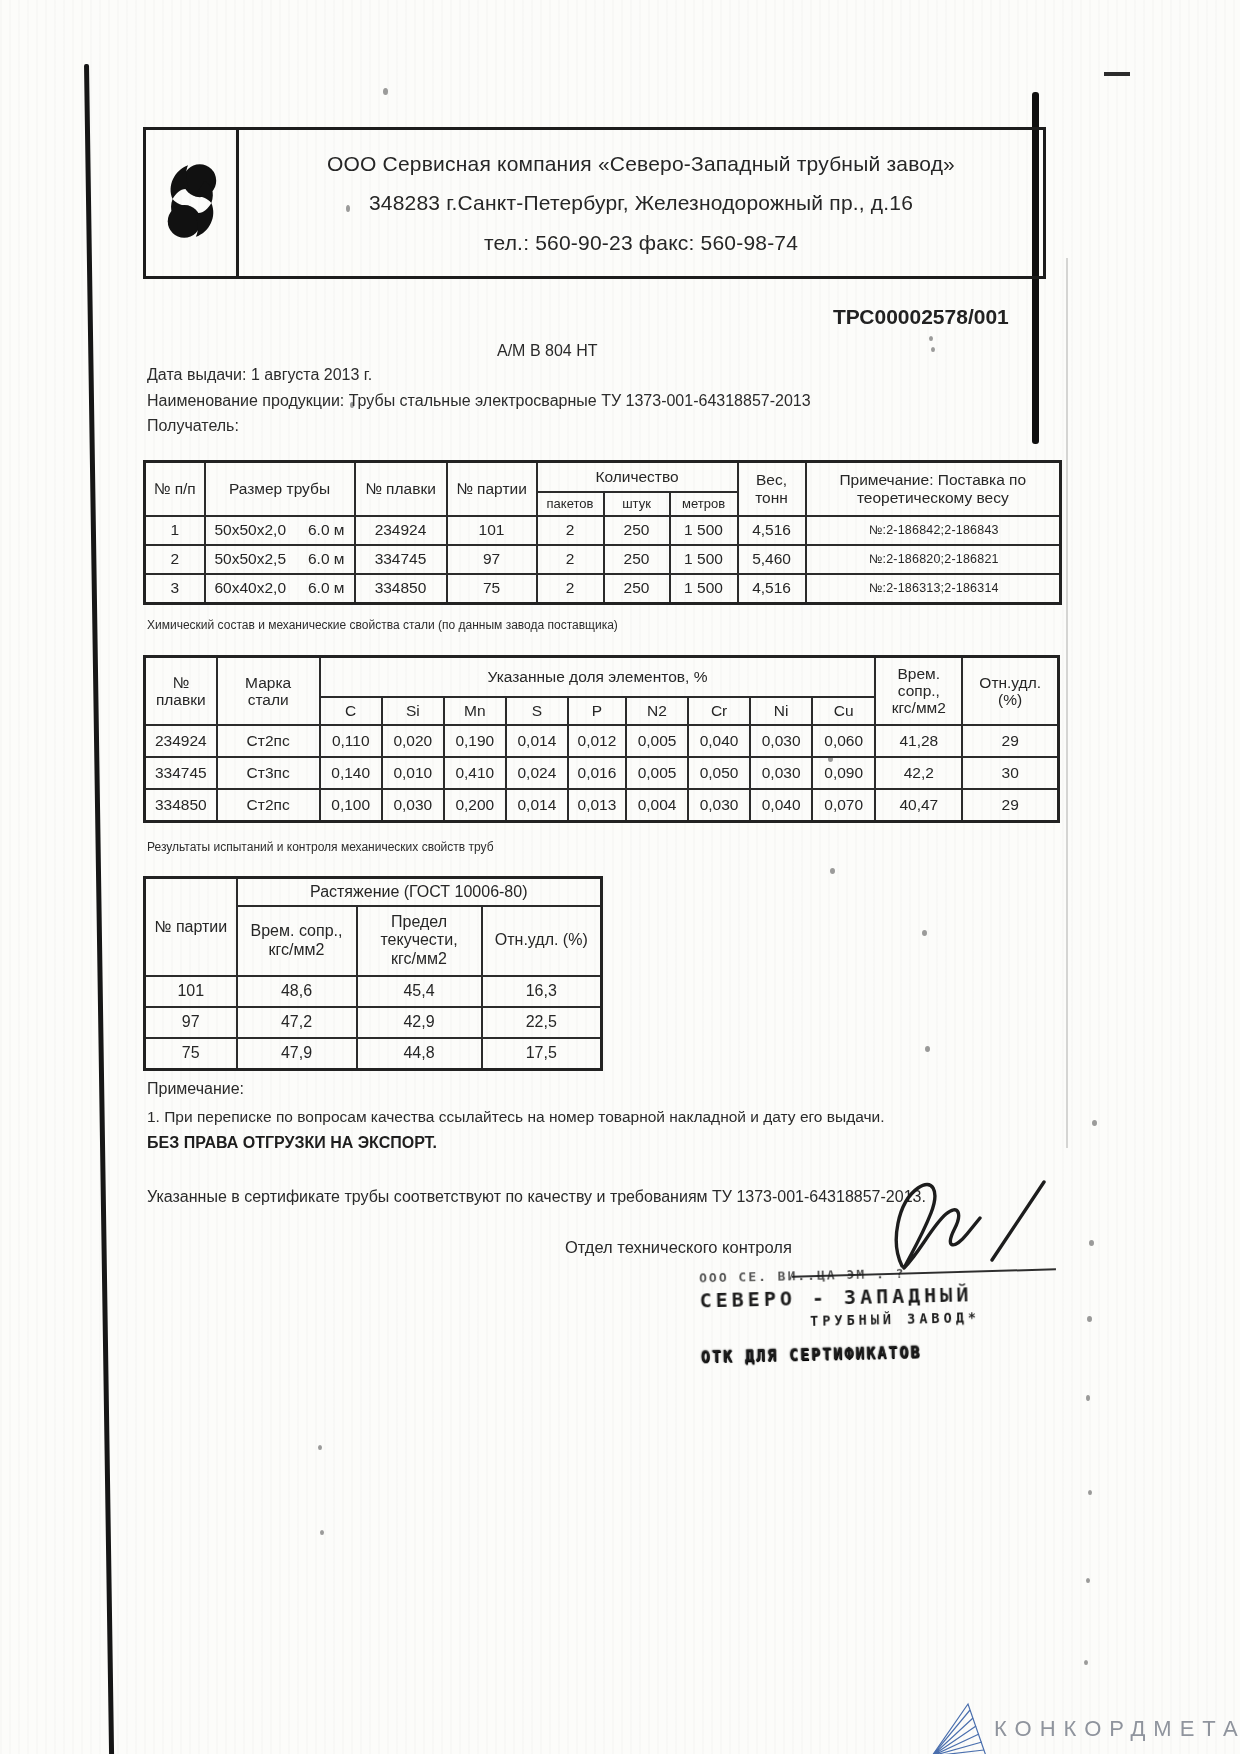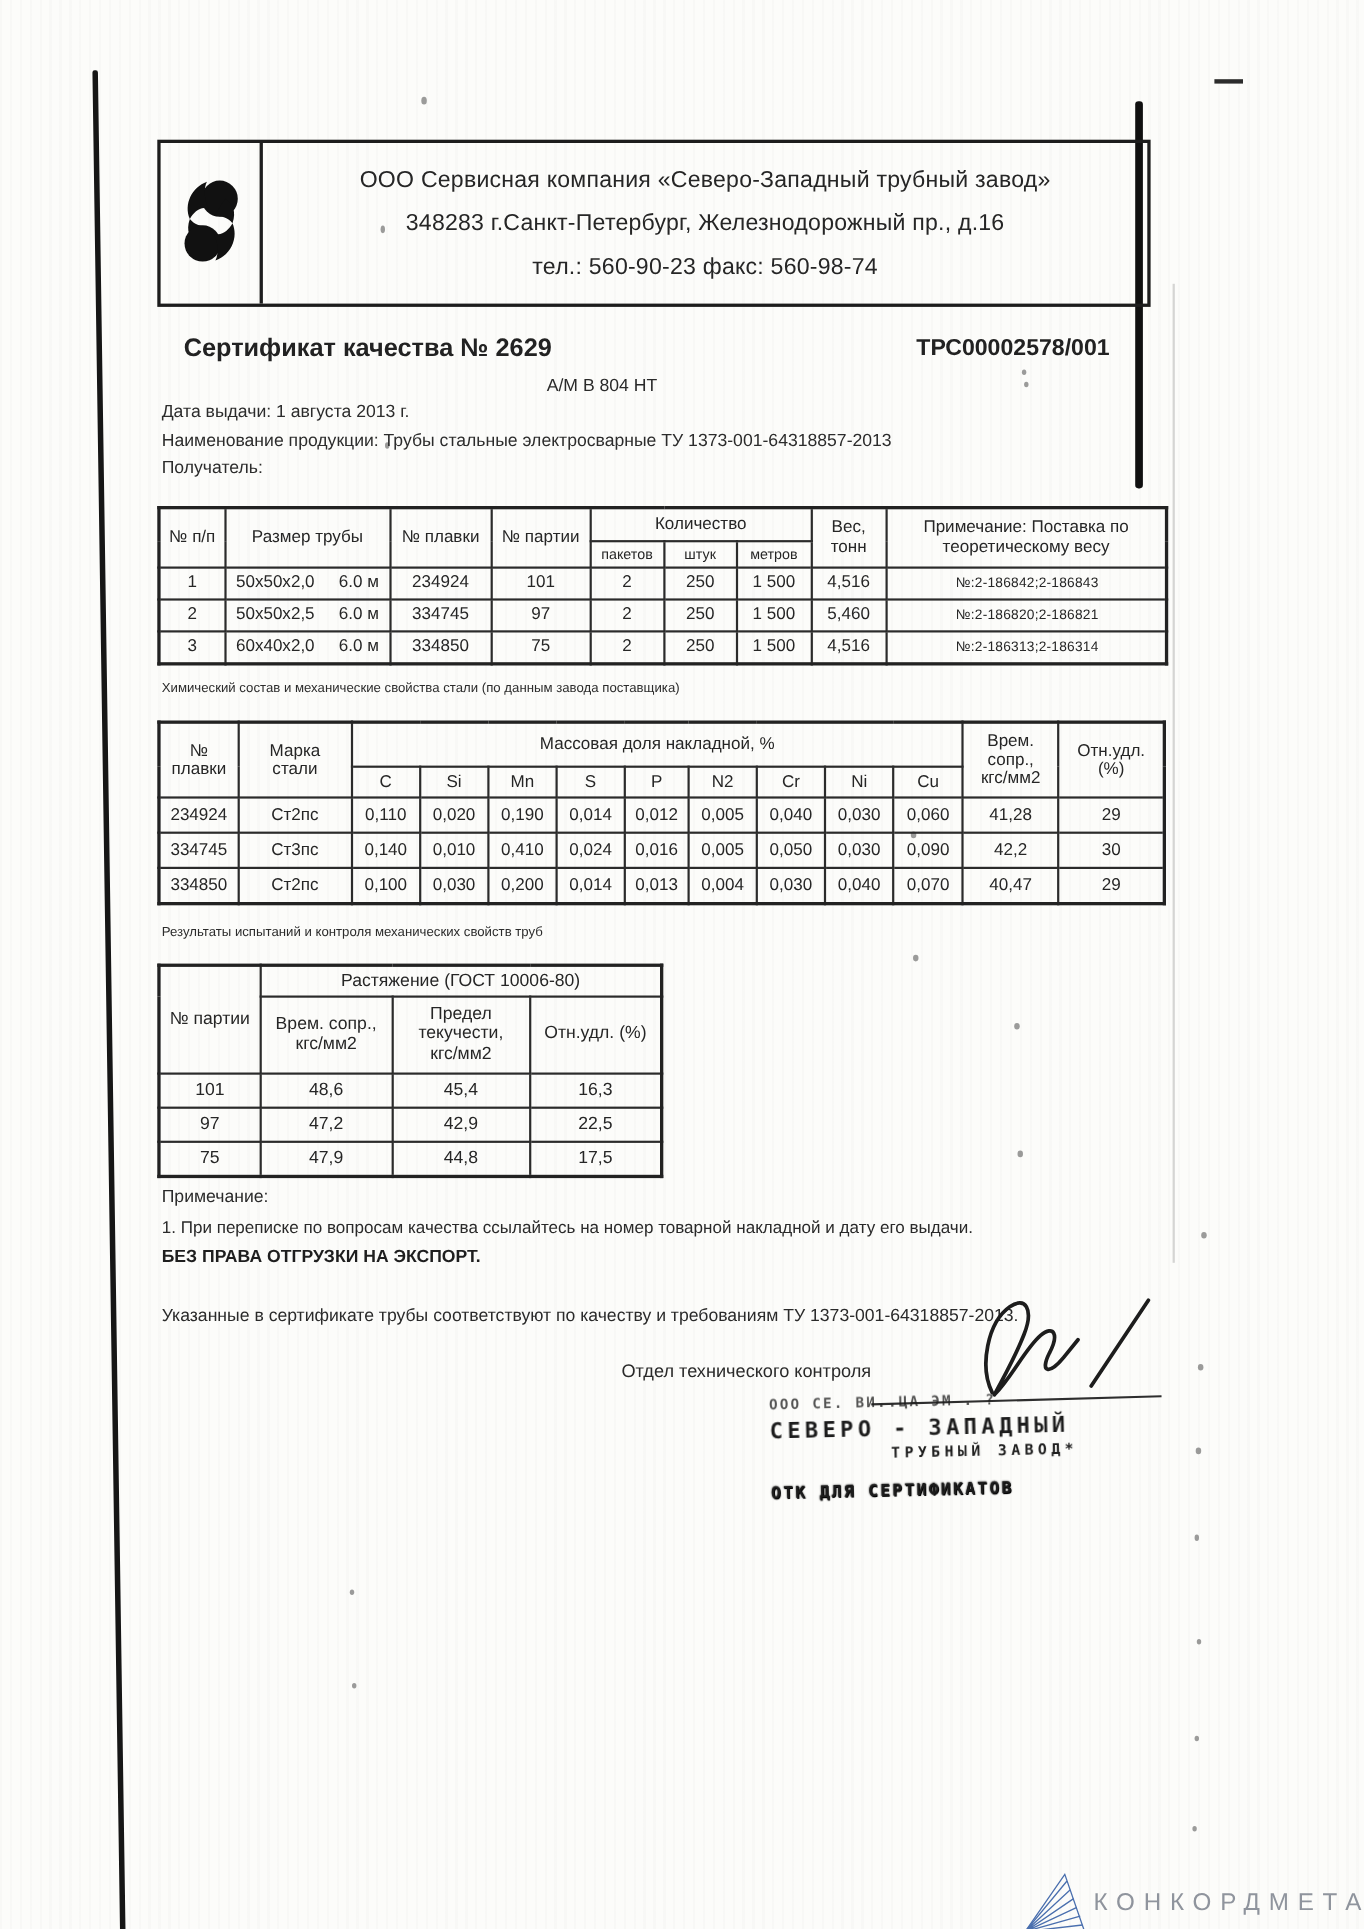--- a/index.html
+++ b/index.html
@@ -119,21 +119,20 @@
         </svg>
       </span>
     </div>
     <div class="header-text">
       <div class="line">ООО Сервисная компания «Северо-Западный трубный завод»</div>
       <div class="line">348283 г.Санкт-Петербург, Железнодорожный пр., д.16</div>
       <div class="line">тел.: 560-90-23      факс: 560-98-74</div>
     </div>
   </div>
 
-  <div class="abs doc-title">Сертификат качества № 2629</div>
   <div class="abs doc-num">ТРС00002578/001</div>
   <div class="abs doc-code">А/М В 804 НТ</div>
   <div class="abs meta" style="left:147px;top:366px">Дата выдачи: 1 августа 2013 г.</div>
   <div class="abs meta" style="left:147px;top:392px">Наименование продукции: Трубы стальные электросварные ТУ 1373-001-64318857-2013</div>
   <div class="abs meta" style="left:147px;top:417px">Получатель:</div>
 
   <table class="doc-table t1">
     <colgroup>
       <col style="width:60px">
         <col style="width:150px">
@@ -231,21 +230,21 @@
         <col style="width:62px">
         <col style="width:63px">
       <col style="width:87px">
         <col style="width:96px">
     </colgroup>
     <thead>
       <tr>
         <th rowspan="2">№ плавки</th>
         <th rowspan="2" class="ml">Марка
 стали</th>
-        <th colspan="9">Массовая доля накладной, %</th>
+        <th colspan="9">Указанные доля элементов, %</th>
         <th rowspan="2" class="ml">Врем.
 сопр.,
 кгс/мм2</th>
         <th rowspan="2" class="ml">Отн.удл.
 (%)</th>
       </tr>
       <tr class="sub">
         <th>C</th>
         <th>Si</th>
         <th>Mn</th>

